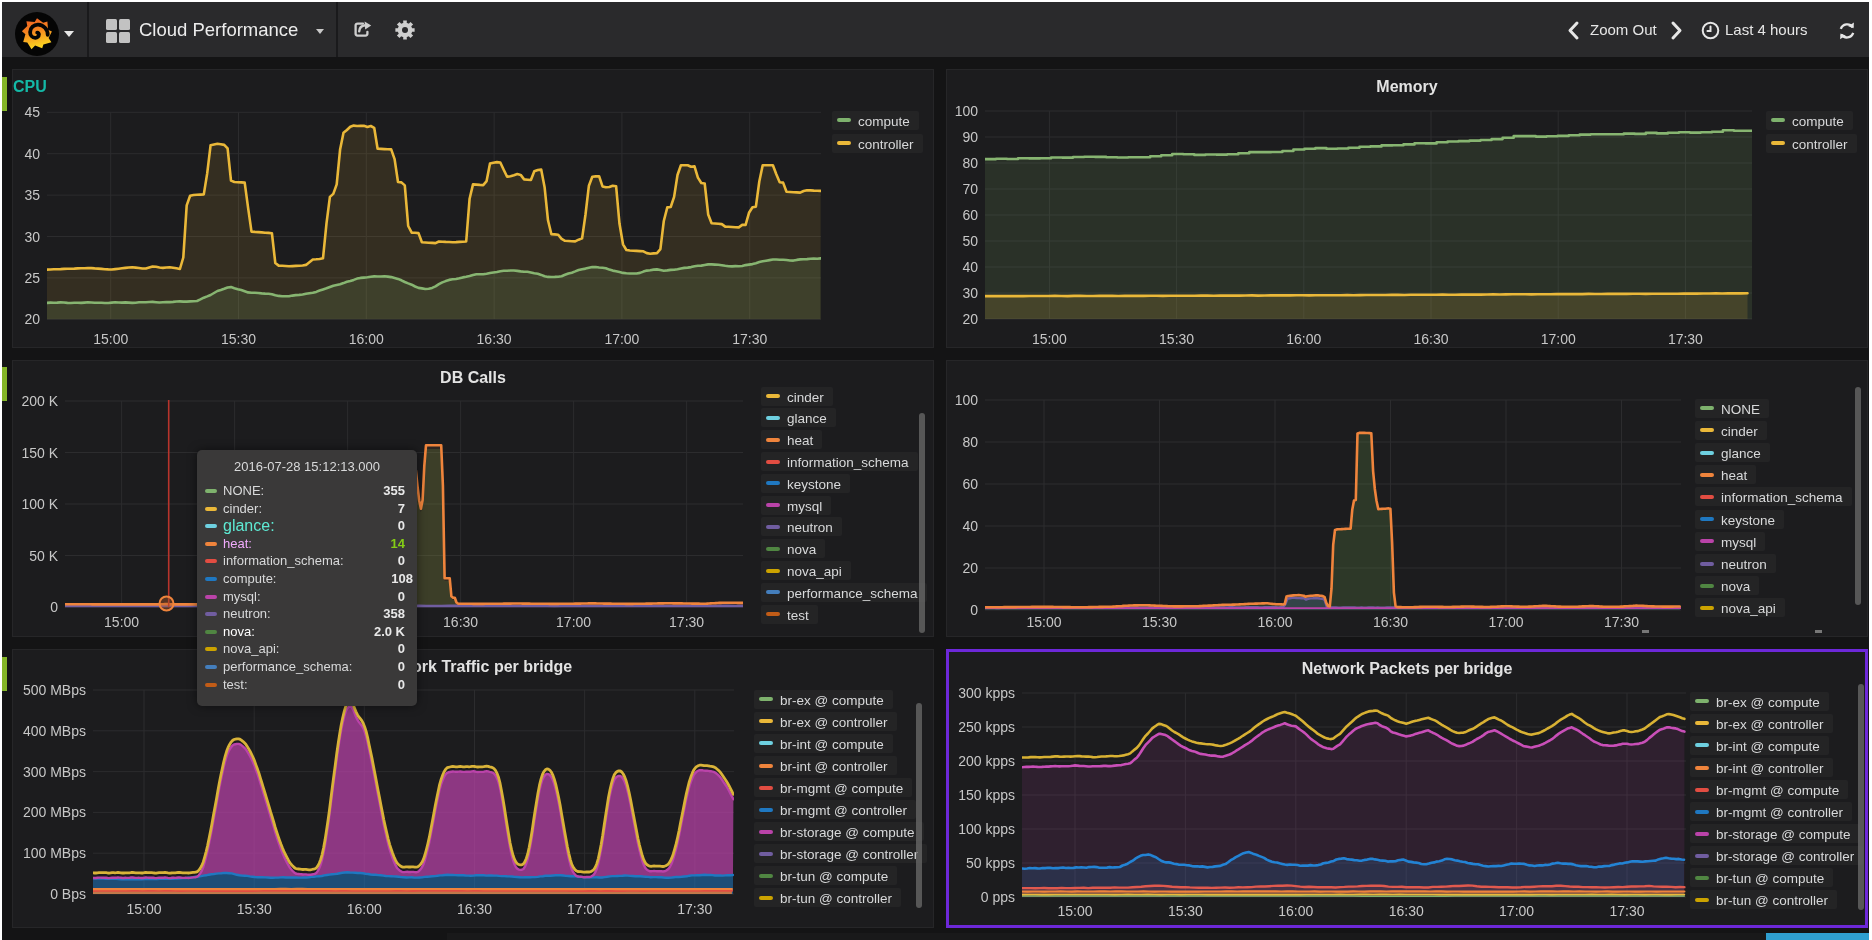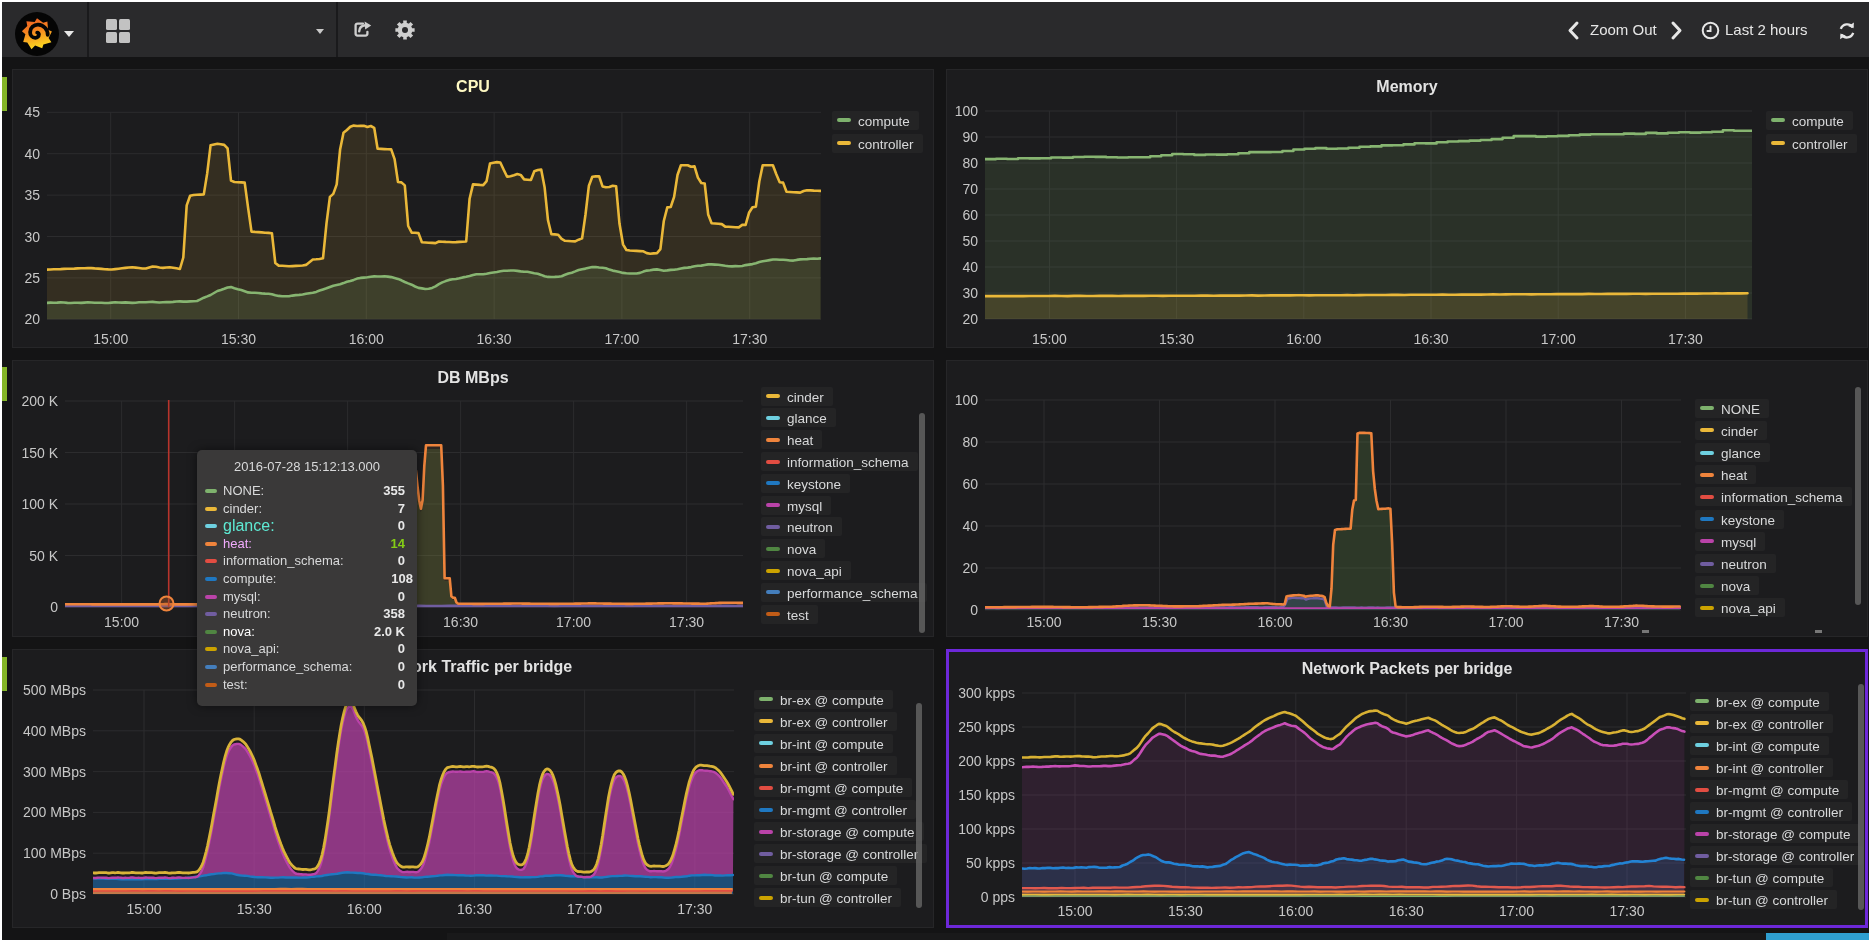--- a/index.html
+++ b/index.html
@@ -15,20 +15,21 @@
         <path d="M23 23 m0.2 -1.4 a1.8 1.8 0 0 1 1.7 1.9 a3.4 3.4 0 0 1 -3.6 3.3 a5.5 5.5 0 0 1 -5.2 -5.7 a7.8 7.8 0 0 1 8.0 -7.5 a10.0 10.0 0 0 1 9.6 10.2" fill="none" stroke="#050505" stroke-width="3.8" stroke-linecap="round"></path>
       </svg>
       <div style="position:absolute;left:62px;top:29px;width:0;height:0;border-left:5px solid transparent;border-right:5px solid transparent;border-top:6px solid #e8e8e8"></div>
       <div style="position:absolute;left:85px;top:0;width:2px;height:55px;background:#1a1a1c"></div>
       <svg width="24" height="24" viewBox="0 0 24 24" style="position:absolute;left:104px;top:17px">
         <rect x="0" y="0" width="11" height="11" rx="1.5" fill="#c2c2c2"></rect>
         <rect x="13" y="0" width="11" height="11" rx="1.5" fill="#c2c2c2"></rect>
         <rect x="0" y="13" width="11" height="11" rx="1.5" fill="#c2c2c2"></rect>
         <rect x="13" y="13" width="11" height="11" rx="1.5" fill="#c2c2c2"></rect>
       </svg>
+      <div style="position:absolute;left:137px;top:0;height:55px;line-height:55px;font-size:18.5px;color:#ececec">Cloud Performance</div>
       <div style="position:absolute;left:314px;top:27px;width:0;height:0;border-left:4.5px solid transparent;border-right:4.5px solid transparent;border-top:5.5px solid #c9c9c9"></div>
       <div style="position:absolute;left:334px;top:0;width:2px;height:55px;background:#1a1a1c"></div>
       <svg width="20" height="20" viewBox="0 0 20 20" style="position:absolute;left:351px;top:17px">
         <path d="M10 4.6 L4.6 4.6 Q2.6 4.6 2.6 6.6 L2.6 14.6 Q2.6 16.6 4.6 16.6 L12.4 16.6 Q14.4 16.6 14.4 14.6 L14.4 12.8" fill="none" stroke="#cecece" stroke-width="2.3" stroke-linecap="round"></path>
         <path d="M6.2 12.4 Q6.6 6.6 12.2 6.2" fill="none" stroke="#cecece" stroke-width="2.4" stroke-linecap="round"></path>
         <path d="M11.6 2.6 L18.2 6.4 L12.2 10.4 Z" fill="#cecece"></path>
       </svg>
       <svg width="20" height="20" viewBox="0 0 20 20" style="position:absolute;left:393px;top:18px">
         <polygon points="17.09,8.26 19.62,8.15 19.62,11.85 17.09,11.74 16.67,12.98 16.24,13.79 18.11,15.50 15.50,18.11 13.79,16.24 12.61,16.82 11.74,17.09 11.85,19.62 8.15,19.62 8.26,17.09 7.02,16.67 6.21,16.24 4.50,18.11 1.89,15.50 3.76,13.79 3.18,12.61 2.91,11.74 0.38,11.85 0.38,8.15 2.91,8.26 3.33,7.02 3.76,6.21 1.89,4.50 4.50,1.89 6.21,3.76 7.39,3.18 8.26,2.91 8.15,0.38 11.85,0.38 11.74,2.91 12.98,3.33 13.79,3.76 15.50,1.89 18.11,4.50 16.24,6.21 16.82,7.39" fill="#cfcfcf"></polygon>
         <circle cx="10" cy="10" r="3.0" fill="#2a2a2c"></circle>
@@ -37,33 +38,33 @@
         <path d="M12 3 L5 10.5 L12 18" fill="none" stroke="#e6e6e6" stroke-width="3" stroke-linecap="round" stroke-linejoin="round"></path>
       </svg>
       <div style="position:absolute;left:1588px;top:0;height:55px;line-height:55px;font-size:15px;color:#e6e6e6">Zoom Out</div>
       <svg width="17" height="21" viewBox="0 0 17 21" style="position:absolute;left:1666px;top:18px">
         <path d="M5 3 L12 10.5 L5 18" fill="none" stroke="#e6e6e6" stroke-width="3" stroke-linecap="round" stroke-linejoin="round"></path>
       </svg>
       <svg width="19" height="19" viewBox="0 0 20 20" style="position:absolute;left:1699px;top:19px">
         <circle cx="10" cy="10" r="8.2" fill="none" stroke="#e6e6e6" stroke-width="2.1"></circle>
         <path d="M10 5.8 L10 10.4 L6.8 10.4" fill="none" stroke="#e6e6e6" stroke-width="2.1" stroke-linecap="round"></path>
       </svg>
-      <div style="position:absolute;left:1723px;top:0;height:55px;line-height:55px;font-size:15px;color:#e6e6e6">Last 2 hours</div>
+      <div style="position:absolute;left:1723px;top:0;height:55px;line-height:55px;font-size:15px;color:#e6e6e6">Last 4 hours</div>
       <svg width="20" height="20" viewBox="0 0 22 21" style="position:absolute;left:1835px;top:19px">
         <path d="M4.2 8.2 A7.3 7.3 0 0 1 17.2 6.4" fill="none" stroke="#e6e6e6" stroke-width="2.6"></path>
         <path d="M17.8 12.6 A7.3 7.3 0 0 1 4.8 14.4" fill="none" stroke="#e6e6e6" stroke-width="2.6"></path>
         <path d="M18.6 1.2 L18.2 7.6 L12.4 5.4 Z" fill="#e6e6e6"></path>
         <path d="M3.4 19.6 L3.8 13.2 L9.6 15.4 Z" fill="#e6e6e6"></path>
       </svg>
     </div>
     <div style="position:absolute;left:0;top:75px;width:5px;height:34px;background:#84b527"></div>
     <div style="position:absolute;left:0;top:365px;width:5px;height:34px;background:#84b527"></div>
     <div style="position:absolute;left:0;top:655px;width:5px;height:34px;background:#84b527"></div>
     <div style="position:absolute;left:10px;top:67px;width:922px;height:279px;background:#1c1c1e;border:1px solid #262628;box-sizing:border-box">
-      <div style="position:absolute;left:0;top:8px;width:100%;text-align:center;font-size:16px;font-weight:bold;color:#fef9c3">CPU</div>
+      <div style="position:absolute;left:0;top:8px;width:100%;text-align:left;font-size:16px;font-weight:bold;color:#14b8a6">CPU</div>
       <svg width="922" height="279" style="position:absolute;left:0;top:0">
         <defs>
           <clipPath id="cp1">
             <rect x="34.0" y="18.0" width="774.0" height="231.8"></rect>
           </clipPath>
         </defs>
         <line x1="34.0" y1="42.3" x2="808.0" y2="42.3" stroke="#2c2c2e" stroke-width="1"></line>
         <line x1="34.0" y1="83.7" x2="808.0" y2="83.7" stroke="#2c2c2e" stroke-width="1"></line>
         <line x1="34.0" y1="125.1" x2="808.0" y2="125.1" stroke="#2c2c2e" stroke-width="1"></line>
         <line x1="34.0" y1="166.5" x2="808.0" y2="166.5" stroke="#2c2c2e" stroke-width="1"></line>
@@ -135,21 +136,21 @@
         <text x="229.6" y="274.0" fill="#c7c7c7" font-size="14" text-anchor="middle">15:30</text>
         <text x="356.8" y="274.0" fill="#c7c7c7" font-size="14" text-anchor="middle">16:00</text>
         <text x="484.0" y="274.0" fill="#c7c7c7" font-size="14" text-anchor="middle">16:30</text>
         <text x="611.2" y="274.0" fill="#c7c7c7" font-size="14" text-anchor="middle">17:00</text>
         <text x="738.4" y="274.0" fill="#c7c7c7" font-size="14" text-anchor="middle">17:30</text>
       </svg>
       <div style="position:absolute;left:819px;top:40.5px;height:19px;line-height:19px;white-space:nowrap;background:rgba(255,255,255,0.035);border-radius:2px;padding:0 9px 0 5px"><span style="display:inline-block;width:14px;height:4px;border-radius:2px;background:#7EB26D;vertical-align:middle;margin-right:7px;margin-top:-2px"></span><span style="font-size:13.5px;color:#d8d9da;vertical-align:middle">compute</span></div>
       <div style="position:absolute;left:819px;top:63.5px;height:19px;line-height:19px;white-space:nowrap;background:rgba(255,255,255,0.035);border-radius:2px;padding:0 9px 0 5px"><span style="display:inline-block;width:14px;height:4px;border-radius:2px;background:#EAB839;vertical-align:middle;margin-right:7px;margin-top:-2px"></span><span style="font-size:13.5px;color:#d8d9da;vertical-align:middle">controller</span></div>
     </div>
     <div style="position:absolute;left:10px;top:358px;width:922px;height:277px;background:#1c1c1e;border:1px solid #262628;box-sizing:border-box">
-      <div style="position:absolute;left:0;top:8px;width:100%;text-align:center;font-size:16px;font-weight:bold;color:#e3e3e3">DB MBps</div>
+      <div style="position:absolute;left:0;top:8px;width:100%;text-align:center;font-size:16px;font-weight:bold;color:#e3e3e3">DB Calls</div>
       <svg width="922" height="277" style="position:absolute;left:0;top:0">
         <defs>
           <clipPath id="cp3">
             <rect x="52.0" y="28" width="678.0" height="218.5"></rect>
           </clipPath>
         </defs>
         <line x1="52.0" y1="40.0" x2="730.0" y2="40.0" stroke="#2c2c2e" stroke-width="1"></line>
         <line x1="52.0" y1="91.5" x2="730.0" y2="91.5" stroke="#2c2c2e" stroke-width="1"></line>
         <line x1="52.0" y1="143.0" x2="730.0" y2="143.0" stroke="#2c2c2e" stroke-width="1"></line>
         <line x1="52.0" y1="194.5" x2="730.0" y2="194.5" stroke="#2c2c2e" stroke-width="1"></line>

